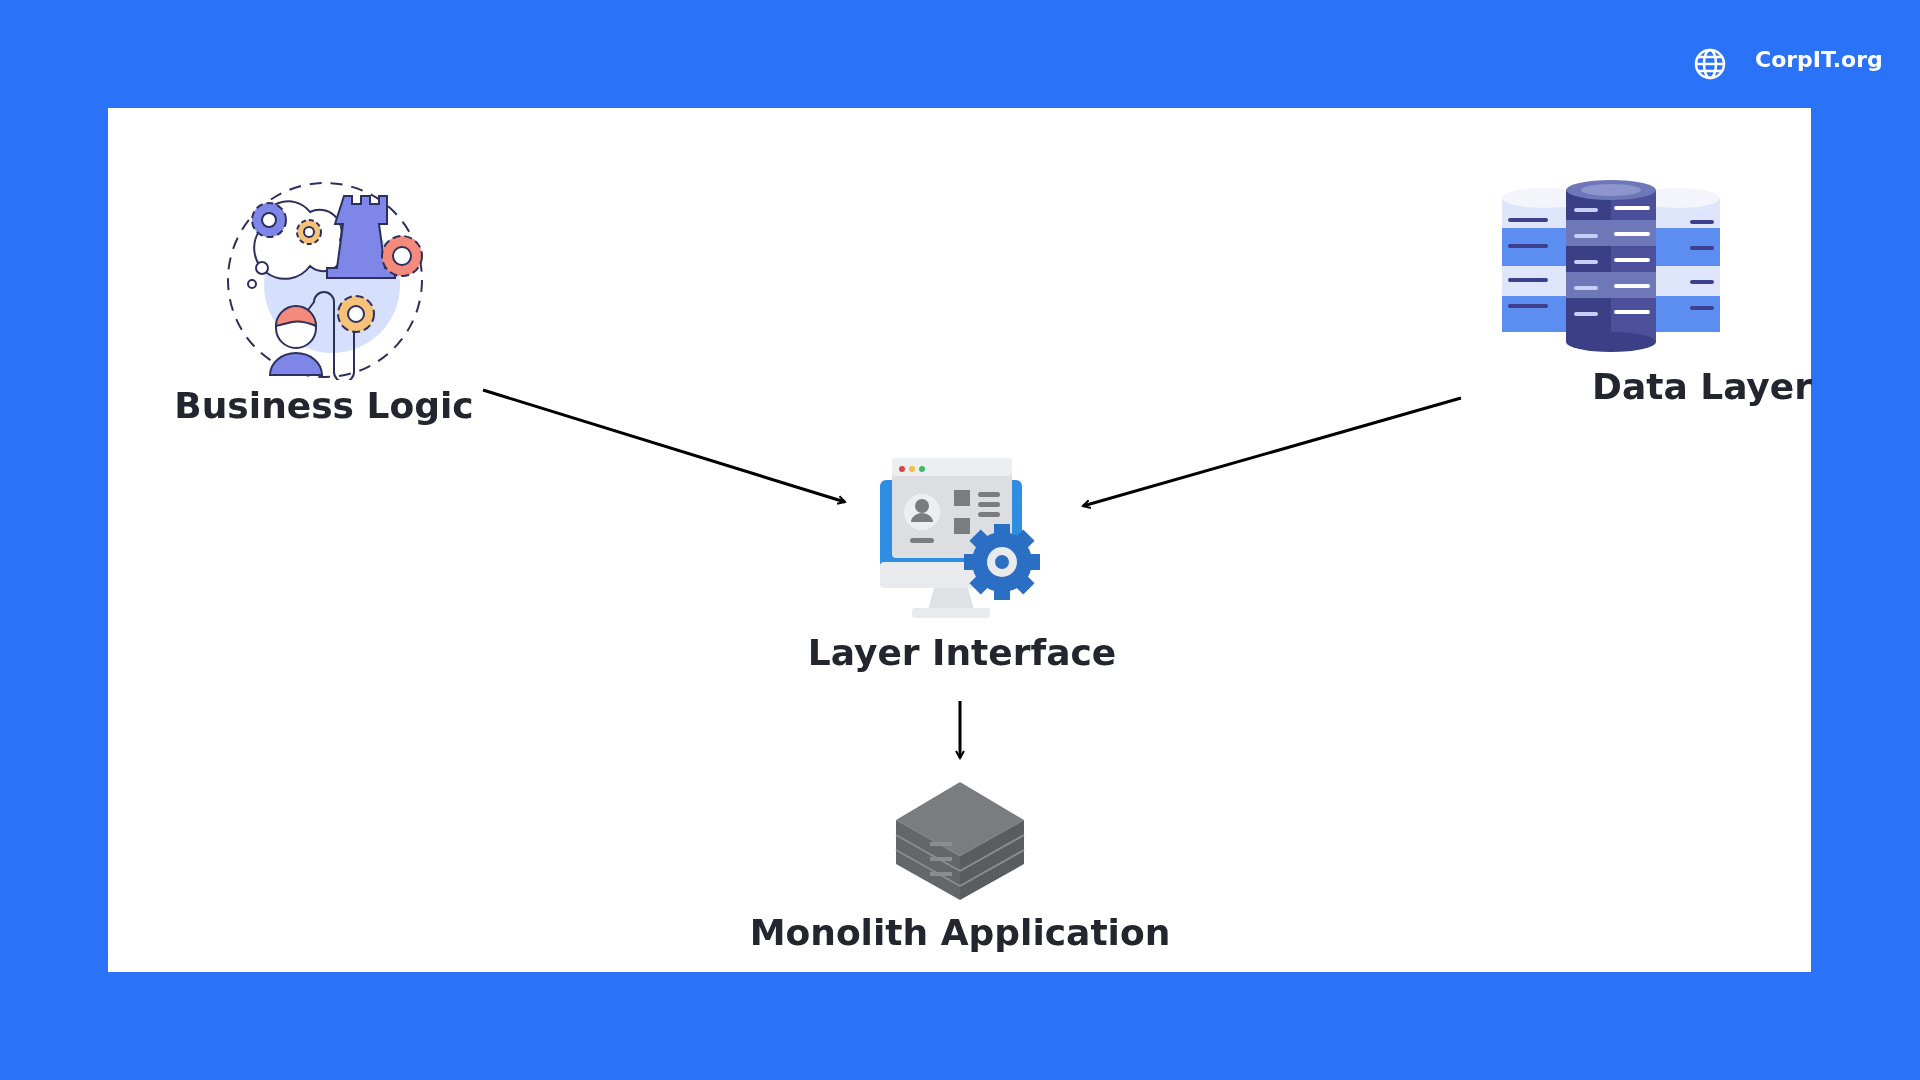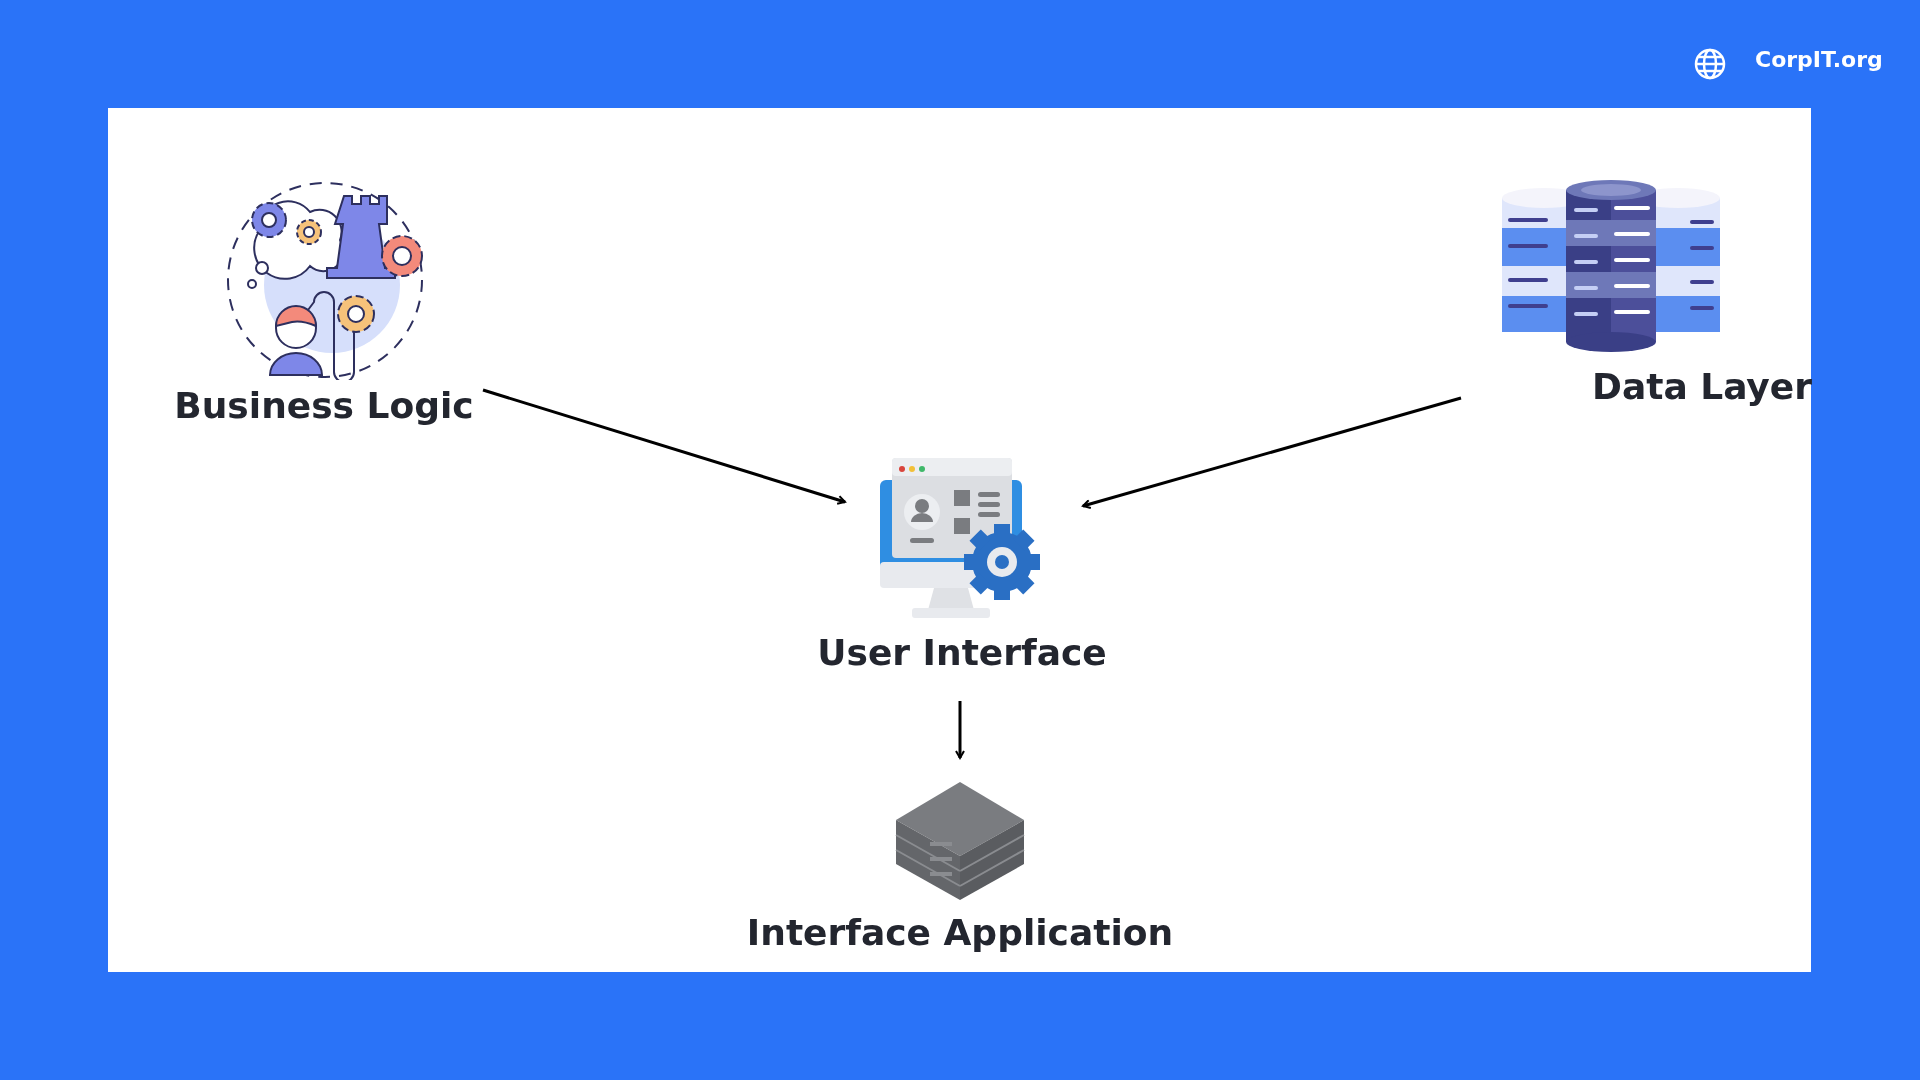--- a/index.html
+++ b/index.html
@@ -139,39 +139,39 @@
       <rect x="24" y="-8" width="14" height="16"></rect>
       <rect x="-8" y="-38" width="16" height="14" transform="rotate(45)"></rect>
       <rect x="-8" y="24" width="16" height="14" transform="rotate(45)"></rect>
       <rect x="-38" y="-8" width="14" height="16" transform="rotate(45)"></rect>
       <rect x="24" y="-8" width="14" height="16" transform="rotate(45)"></rect>
     </g>
     <circle r="15" fill="#e8eaee"></circle>
     <circle r="7" fill="#2a6fc4"></circle>
   </g>
 </svg>
-<div class="node-label" style="left:962px;top:632px">User Interface</div>
+<div class="node-label" style="left:962px;top:632px">Layer Interface</div>
 
 <svg class="node" style="left:894px;top:780px" width="132" height="124" viewBox="0 0 132 124">
   <polygon points="66,2 130,40 66,76 2,40" fill="#7a7c80"></polygon>
   <polygon points="2,40 66,76 66,120 2,84" fill="#64666a"></polygon>
   <polygon points="66,76 130,40 130,84 66,120" fill="#5a5c60"></polygon>
   <g stroke="#8a8c90" stroke-width="2">
     <line x1="2" y1="55" x2="66" y2="91"></line>
     <line x1="2" y1="70" x2="66" y2="106"></line>
     <line x1="66" y1="91" x2="130" y2="55"></line>
     <line x1="66" y1="106" x2="130" y2="70"></line>
   </g>
   <g fill="#8a8c90">
     <rect x="36" y="62" width="22" height="4"></rect>
     <rect x="36" y="77" width="22" height="4"></rect>
     <rect x="36" y="92" width="22" height="4"></rect>
   </g>
 </svg>
-<div class="node-label" style="left:960px;top:912px">Interface Application</div>
+<div class="node-label" style="left:960px;top:912px">Monolith Application</div>
 
 <svg class="arrows" viewBox="0 0 1920 1080">
   <defs>
     <marker id="ah" markerWidth="10" markerHeight="10" refX="8" refY="5" orient="auto" markerUnits="userSpaceOnUse">
       <path d="M1 1 L8 5 L1 9" fill="none" stroke="#000" stroke-width="2"></path>
     </marker>
   </defs>
   <line x1="483" y1="390" x2="845" y2="502" stroke="#000" stroke-width="3" marker-end="url(#ah)"></line>
   <line x1="1461" y1="398" x2="1083" y2="506" stroke="#000" stroke-width="3" marker-end="url(#ah)"></line>
   <line x1="960" y1="701" x2="960" y2="758" stroke="#000" stroke-width="3" marker-end="url(#ah)"></line>

